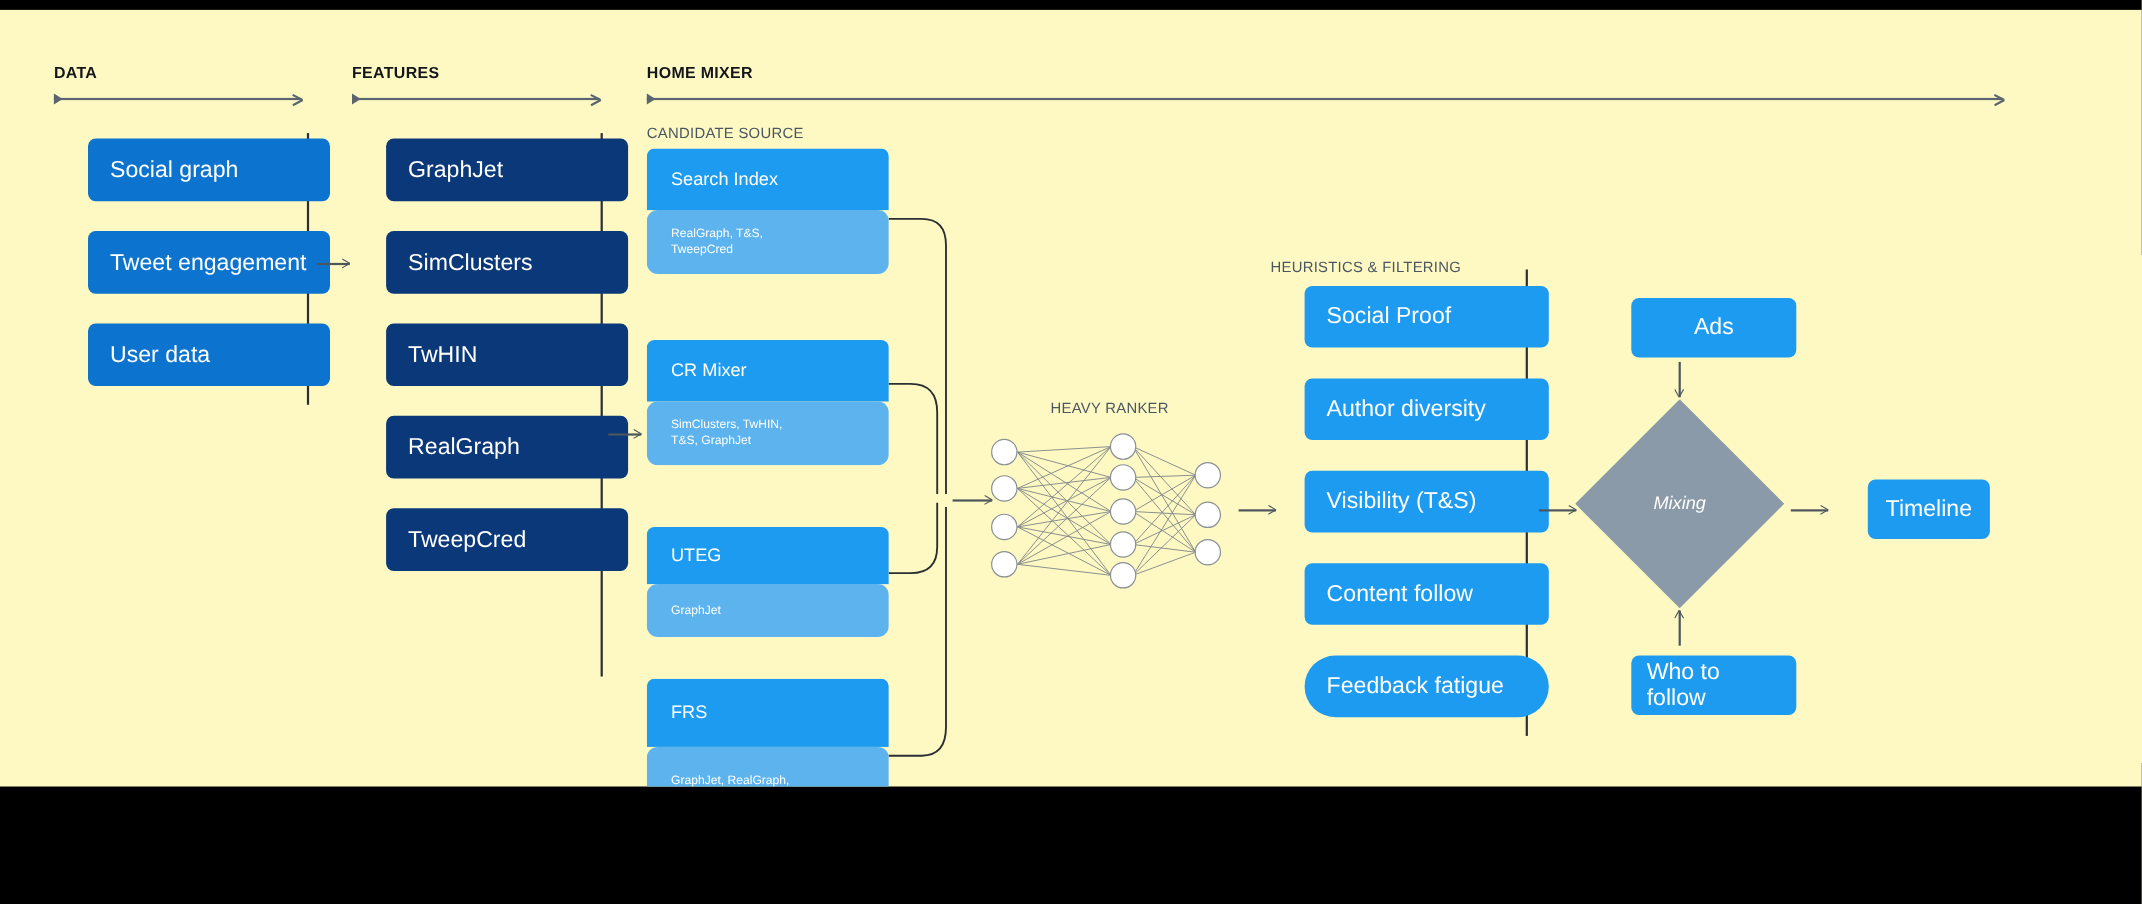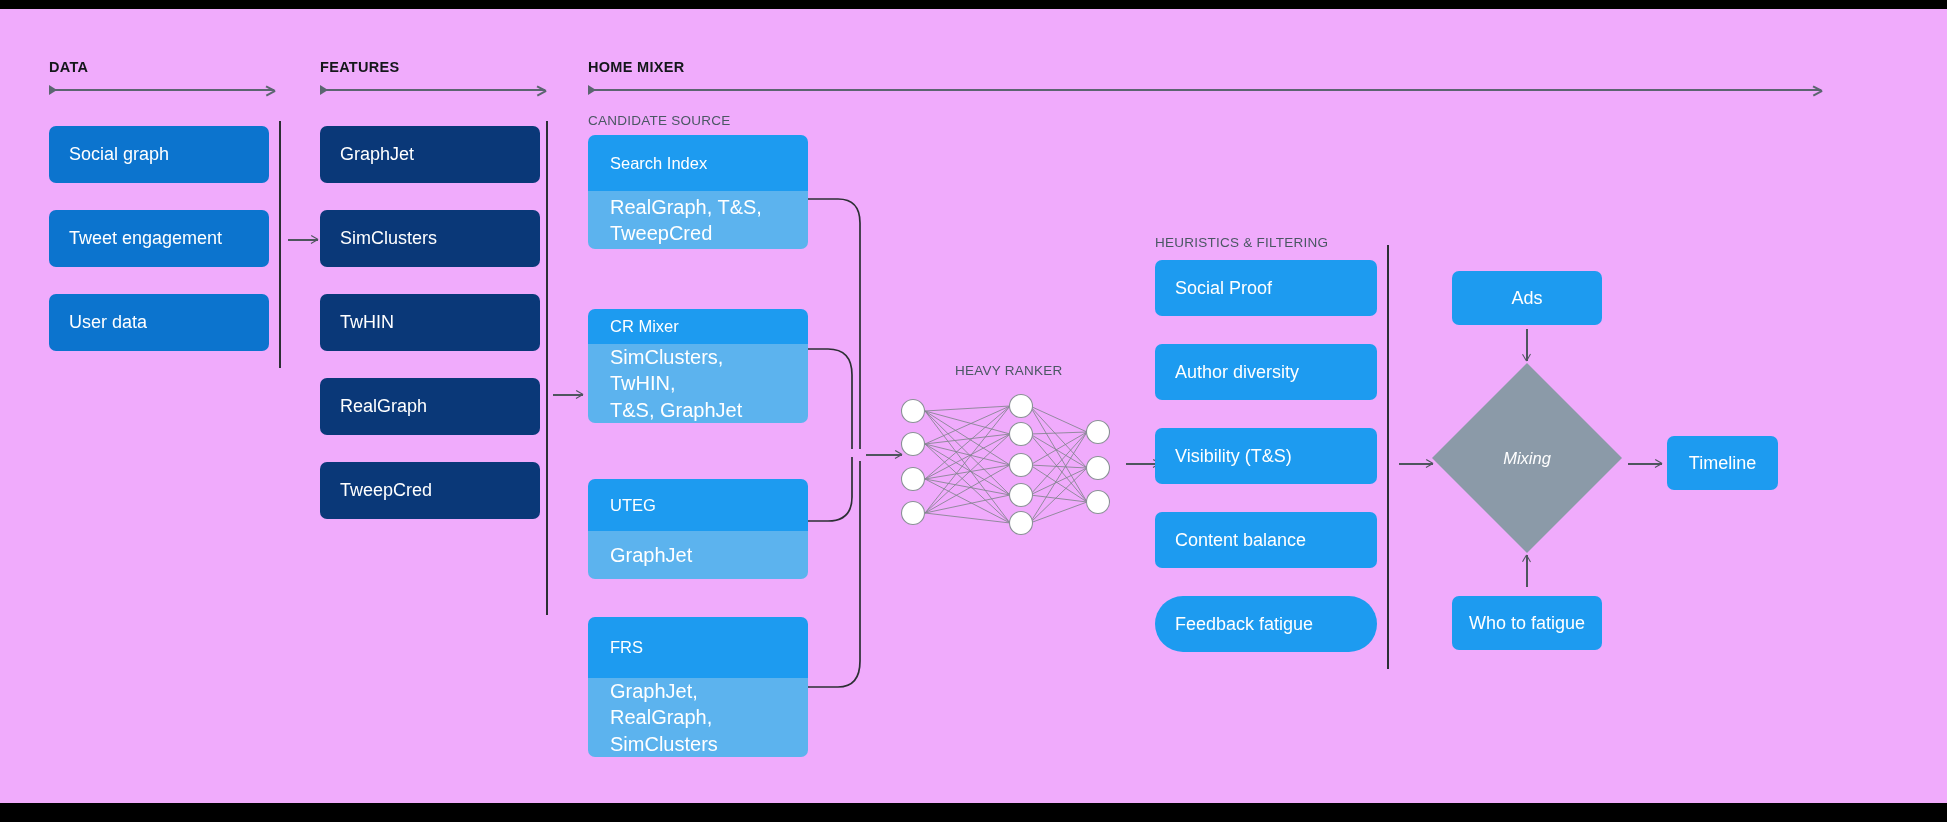--- a/index.html
+++ b/index.html
@@ -4,22 +4,22 @@
 <style>
   html,body{margin:0;padding:0;}
   body{
     width:1947px;height:822px;
     background:#000;
     font-family:"Liberation Sans","DejaVu Sans",sans-serif;
     overflow:hidden;
   }
   #stage{
     position:absolute;left:0;top:9px;
-    width:1947px;height:794px;
-    background:#f0abfc;
+    width:1947px;height:706px;
+    background:#fef9c3;
     overflow:hidden;
   }
 
   
   .sec-title{
     position:absolute;
     font-size:14.5px;font-weight:bold;color:#14171a;
     letter-spacing:.3px;white-space:nowrap;
   }
   .sub-title{
@@ -43,38 +43,38 @@
   .rail .head:before{top:5px;transform:rotate(-28deg);}
   .rail .head:after{top:5px;transform:rotate(28deg);}
 
   
   .vdiv{position:absolute;width:1.6px;background:#2b2f33;}
 
   
   .box{
     position:absolute;border-radius:7px;
     display:flex;align-items:center;
-    color:#fff;font-size:18px;
-    box-sizing:border-box;padding:0 20px;
+    color:#fff;font-size:21px;
+    box-sizing:border-box;padding:0 20px;margin-left:31px;
   }
   .box.blue{background:#0c74ce;}
   .box.navy{background:#0a3878;}
   .box.sky{background:#1d9bf0;}
   .box.center{justify-content:center;padding:12px 14px;}
 
   
   .csrc{position:absolute;border-radius:7px;overflow:hidden;display:flex;flex-direction:column;}
   .csrc .hd{
     background:#1d9bf0;color:#fff;font-size:16.5px;
     display:flex;align-items:center;padding:0 22px;box-sizing:border-box;
   }
   .csrc .bd{
-    background:#5cb3ee;color:#fff;font-size:20px;line-height:1.32;
+    background:#5cb3ee;color:#fff;font-size:11px;line-height:1.32;
     display:flex;align-items:center;padding:0 22px;box-sizing:border-box;
-    flex:1 1 auto;white-space:pre-line;
+    flex:1 1 auto;white-space:pre-line;border-radius:10px;
   }
 
   
   .diamond{
     position:absolute;background:#8b9aa8;
     display:flex;align-items:center;justify-content:center;
     color:#fff;font-size:16.5px;
     clip-path:polygon(50% 0,100% 50%,50% 100%,0 50%);
     font-style:italic;
   }
@@ -282,21 +282,21 @@
   <div class="box sky" style="left:1155px;top:251px;width:222px;height:56px;">
     <span>Social Proof</span>
   </div>
   <div class="box sky" style="left:1155px;top:419px;width:222px;height:56px;">
     <span>Visibility (T&amp;S)</span>
   </div>
   <div class="box sky" style="left:1155px;top:335px;width:222px;height:56px;">
     <span>Author diversity</span>
   </div>
   <div class="box sky" style="left:1155px;top:503px;width:222px;height:56px;">
-    <span>Content balance</span>
+    <span>Content follow</span>
   </div>
   <div class="box sky" style="left:1155px;top:587px;width:222px;height:56px;border-radius:28px;">
     <span>Feedback fatigue</span>
   </div>
 
   <div class="sarrow" style="left:1399px;top:450px;width:34px;">
     <div class="ln"></div>
     <div class="hd"></div>
   </div>
 
@@ -321,16 +321,16 @@
   <div class="box sky center" style="left:1667px;top:427px;width:111px;height:54px;">
     <span>Timeline</span>
   </div>
 
   <div class="varrow up" style="left:1522px;top:546px;height:32px;">
     <div class="ln"></div>
     <div class="hd"></div>
   </div>
 
   <div class="box sky center" style="left:1452px;top:587px;width:150px;height:54px;">
-    <span>Who to fatigue</span>
+    <span>Who to follow</span>
   </div>
 
 </div>
 
 </body></html>

